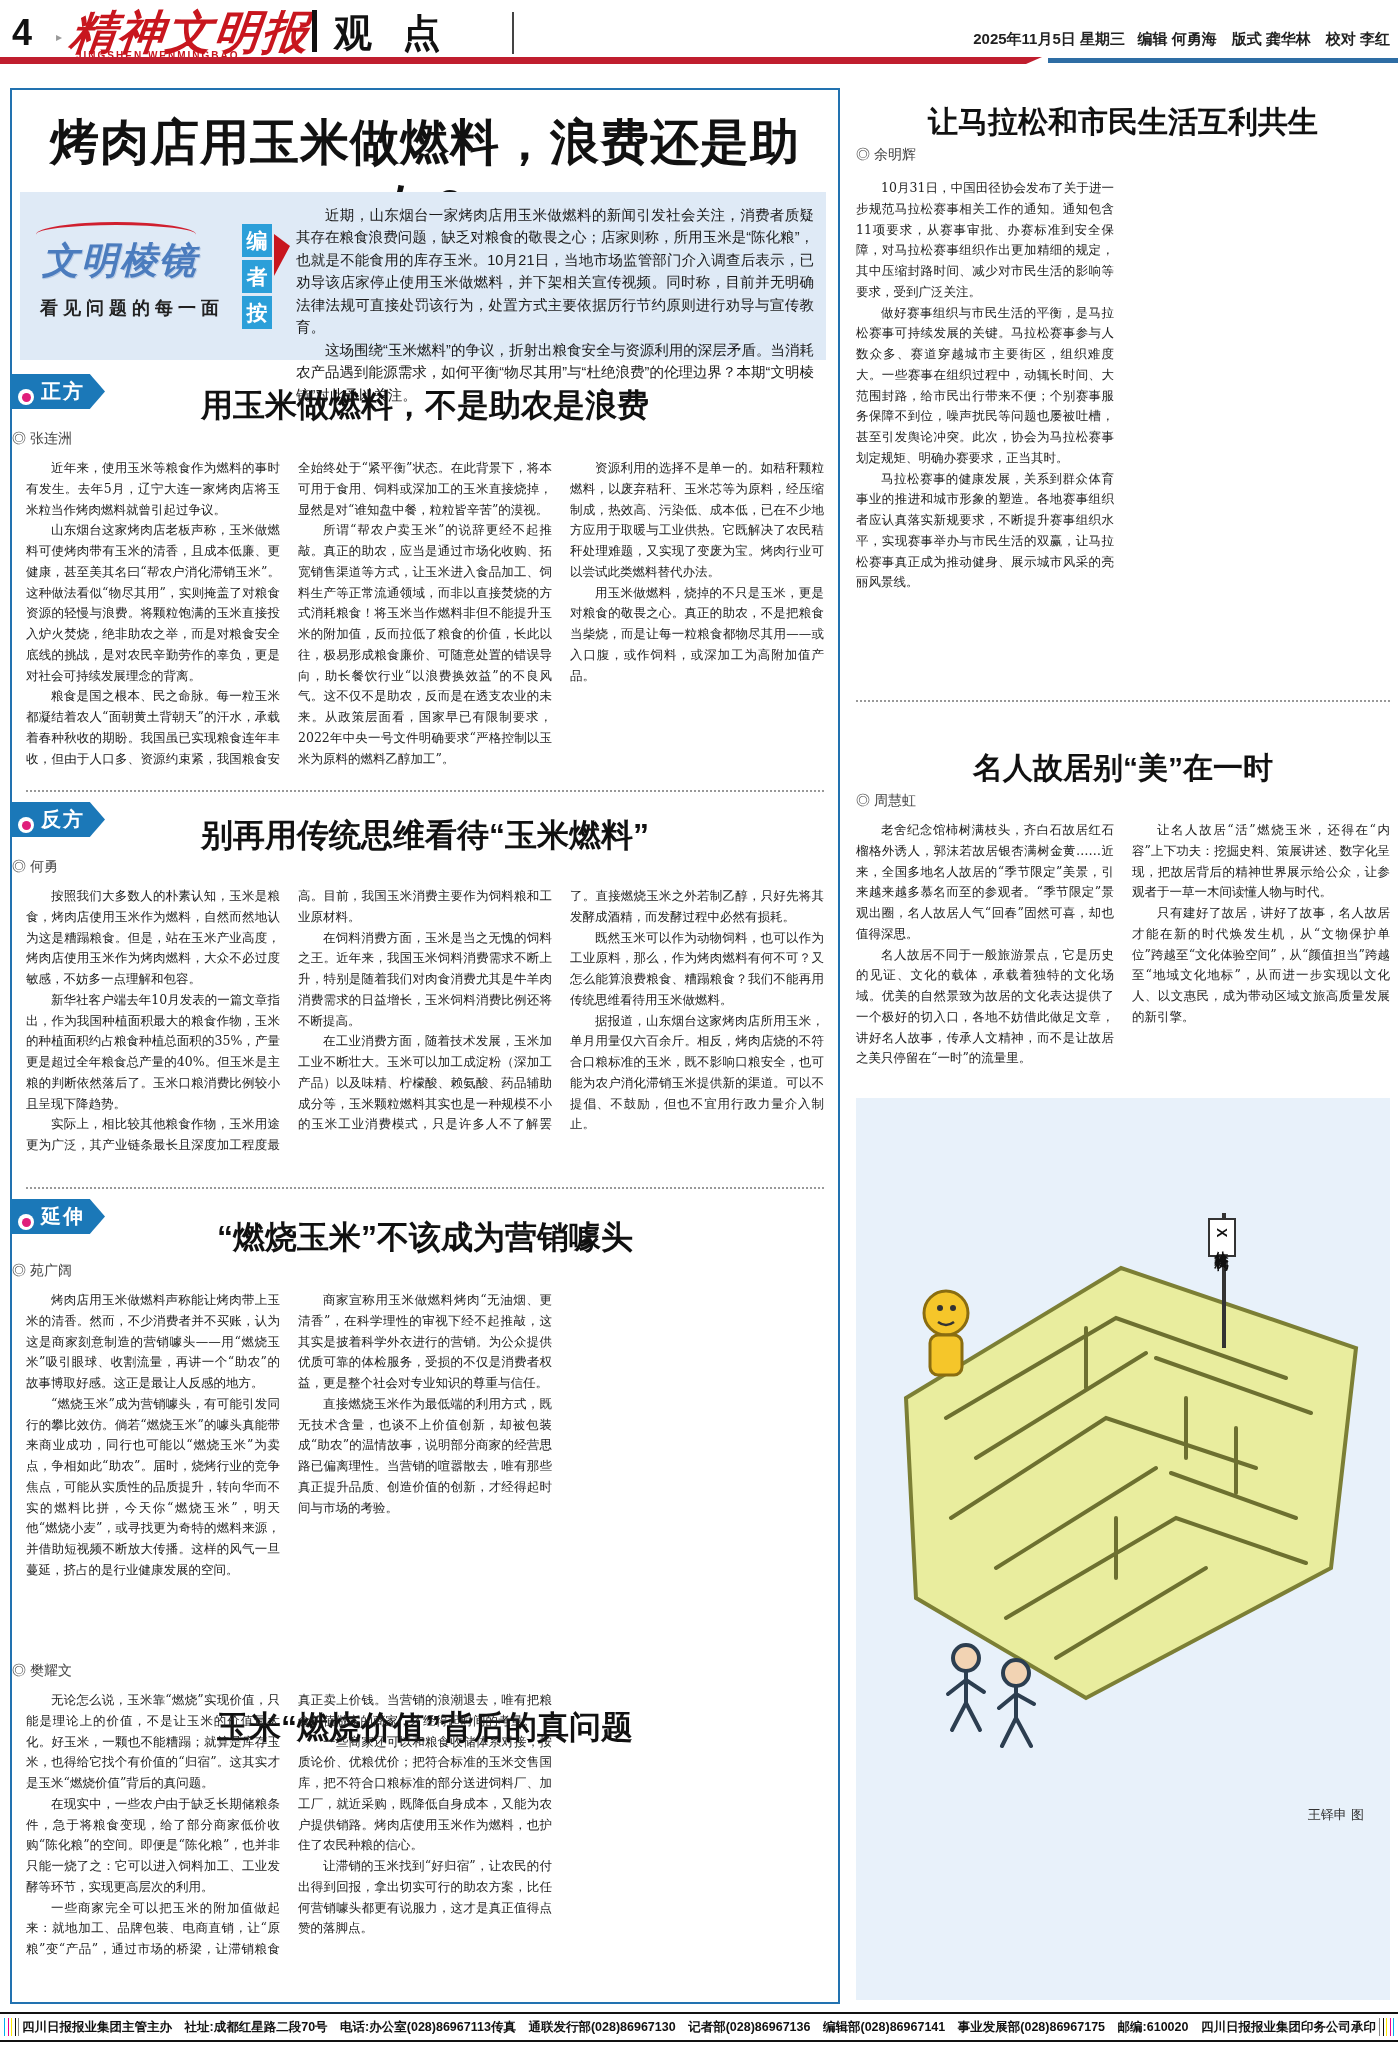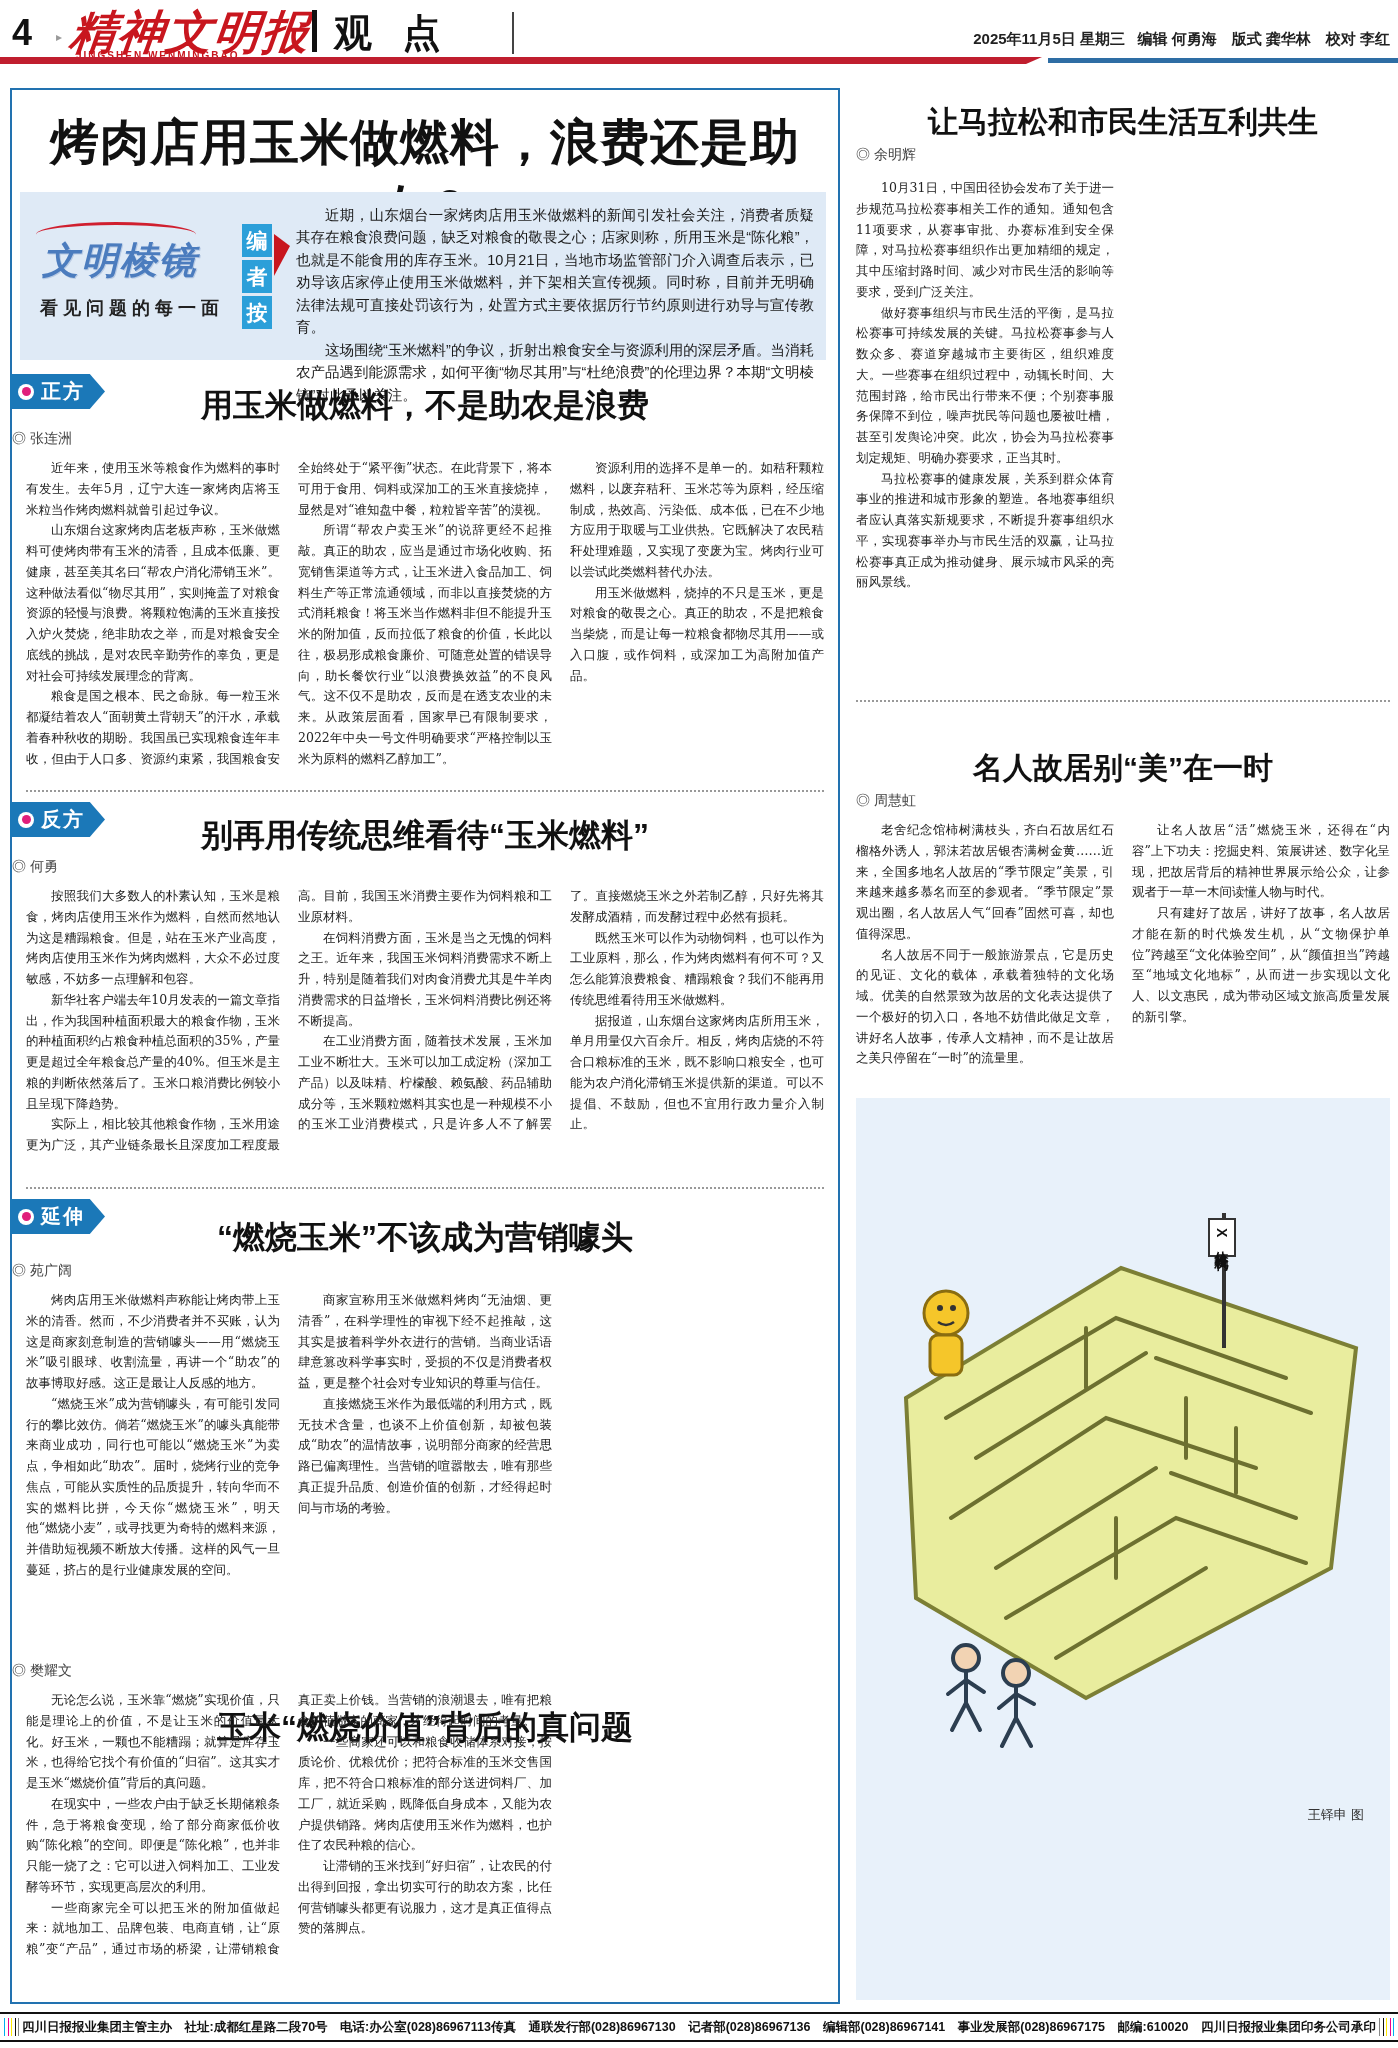--- a/index.html
+++ b/index.html
@@ -32,21 +32,21 @@
   .prism-tagline{left:20px;top:104px;font-size:18px;letter-spacing:5px;font-weight:bold;
                  font-family:"DejaVu Serif",serif;color:#222;}
   .ed-badge{left:222px;top:32px;width:30px;}
   .ed-char{width:30px;height:33px;margin-bottom:3px;background:#2b9fd9;color:#fff;font-size:21px;
            font-weight:bold;display:flex;align-items:center;justify-content:center;}
   .ed-flag{left:254px;top:42px;width:0;height:0;border-left:16px solid #c8161e;
            border-top:12px solid transparent;border-bottom:30px solid transparent;}
   .ed-note{left:276px;top:12px;width:518px;font-size:14.5px;line-height:1.55;text-align:justify;color:#1a1a1a;}
   .ed-note p{margin:0;text-indent:2em;}
 
-  .side-badge{left:-2px;display:flex;align-items:center;gap:7px;background:#1b78b8;color:#fff;
+  .side-badge{left:-2px;display:flex;align-items:flex-end;gap:7px;background:#1b78b8;color:#fff;
               font-weight:bold;font-size:20px;padding:4px 20px 4px 8px;letter-spacing:2px;
               clip-path:polygon(0 0,84% 0,100% 50%,84% 100%,0 100%);}
   .dotc{width:16px;height:16px;border-radius:50%;background:#fff;display:flex;align-items:center;justify-content:center;}
   .dotc i{width:9px;height:9px;border-radius:50%;background:#e01f7b;}
 
   .art-title{width:100%;text-align:center;font-weight:900;color:#111;}
   .t32{font-size:32px;}
   .t30{font-size:30px;}
   .byline{width:100%;font-size:14px;color:#444;}
   .body{font-family:"DejaVu Serif",serif;font-size:12.5px;line-height:1.66;text-align:justify;
@@ -154,21 +154,21 @@
       <span class="dotc">
           <i></i>
         </span>
       <span>延伸</span>
     </div>
     <div class="abs art-title t32" style="top:1126px;">“燃烧玉米”不该成为营销噱头</div>
     <div class="abs byline" style="top:1172px;">◎ 苑广阔</div>
     <div class="abs body cols3" style="left:14px;top:1200px;width:798px;height:302px;">
       <p>烤肉店用玉米做燃料声称能让烤肉带上玉米的清香。然而，不少消费者并不买账，认为这是商家刻意制造的营销噱头——用“燃烧玉米”吸引眼球、收割流量，再讲一个“助农”的故事博取好感。这正是最让人反感的地方。</p>
       <p>“燃烧玉米”成为营销噱头，有可能引发同行的攀比效仿。倘若“燃烧玉米”的噱头真能带来商业成功，同行也可能以“燃烧玉米”为卖点，争相如此“助农”。届时，烧烤行业的竞争焦点，可能从实质性的品质提升，转向华而不实的燃料比拼，今天你“燃烧玉米”，明天他“燃烧小麦”，或寻找更为奇特的燃料来源，并借助短视频不断放大传播。这样的风气一旦蔓延，挤占的是行业健康发展的空间。</p>
-      <p>商家宣称用玉米做燃料烤肉“无油烟、更清香”，在科学理性的审视下经不起推敲，这其实是披着科学外衣进行的营销。当商业话语肆意篡改科学事实时，受损的不仅是消费者权益，更是整个社会对专业知识的尊重与信任。</p>
+      <p>商家宣称用玉米做燃料烤肉“无油烟、更清香”，在科学理性的审视下经不起推敲，这其实是披着科学外衣进行的营销。为公众提供优质可靠的体检服务，受损的不仅是消费者权益，更是整个社会对专业知识的尊重与信任。</p>
       <p>直接燃烧玉米作为最低端的利用方式，既无技术含量，也谈不上价值创新，却被包装成“助农”的温情故事，说明部分商家的经营思路已偏离理性。当营销的喧嚣散去，唯有那些真正提升品质、创造价值的创新，才经得起时间与市场的考验。</p>
     </div>
 
     <div class="abs art-title t32" style="top:1616px;">玉米“燃烧价值”背后的真问题</div>
     <div class="abs byline" style="top:1572px;">◎ 樊耀文</div>
     <div class="abs body cols3" style="left:14px;top:1600px;width:798px;height:292px;">
       <p>无论怎么说，玉米靠“燃烧”实现价值，只能是理论上的价值，不是让玉米的价值最大化。好玉米，一颗也不能糟蹋；就算是库存玉米，也得给它找个有价值的“归宿”。这其实才是玉米“燃烧价值”背后的真问题。</p>
       <p>在现实中，一些农户由于缺乏长期储粮条件，急于将粮食变现，给了部分商家低价收购“陈化粮”的空间。即便是“陈化粮”，也并非只能一烧了之：它可以进入饲料加工、工业发酵等环节，实现更高层次的利用。</p>
       <p>一些商家完全可以把玉米的附加值做起来：就地加工、品牌包装、电商直销，让“原粮”变“产品”，通过市场的桥梁，让滞销粮食真正卖上价钱。当营销的浪潮退去，唯有把粮食价值做实的商家，才经得起时间的考量。</p>
       <p>一些商家还可以和粮食收储体系对接，按质论价、优粮优价；把符合标准的玉米交售国库，把不符合口粮标准的部分送进饲料厂、加工厂，就近采购，既降低自身成本，又能为农户提供销路。烤肉店使用玉米作为燃料，也护住了农民种粮的信心。</p>

